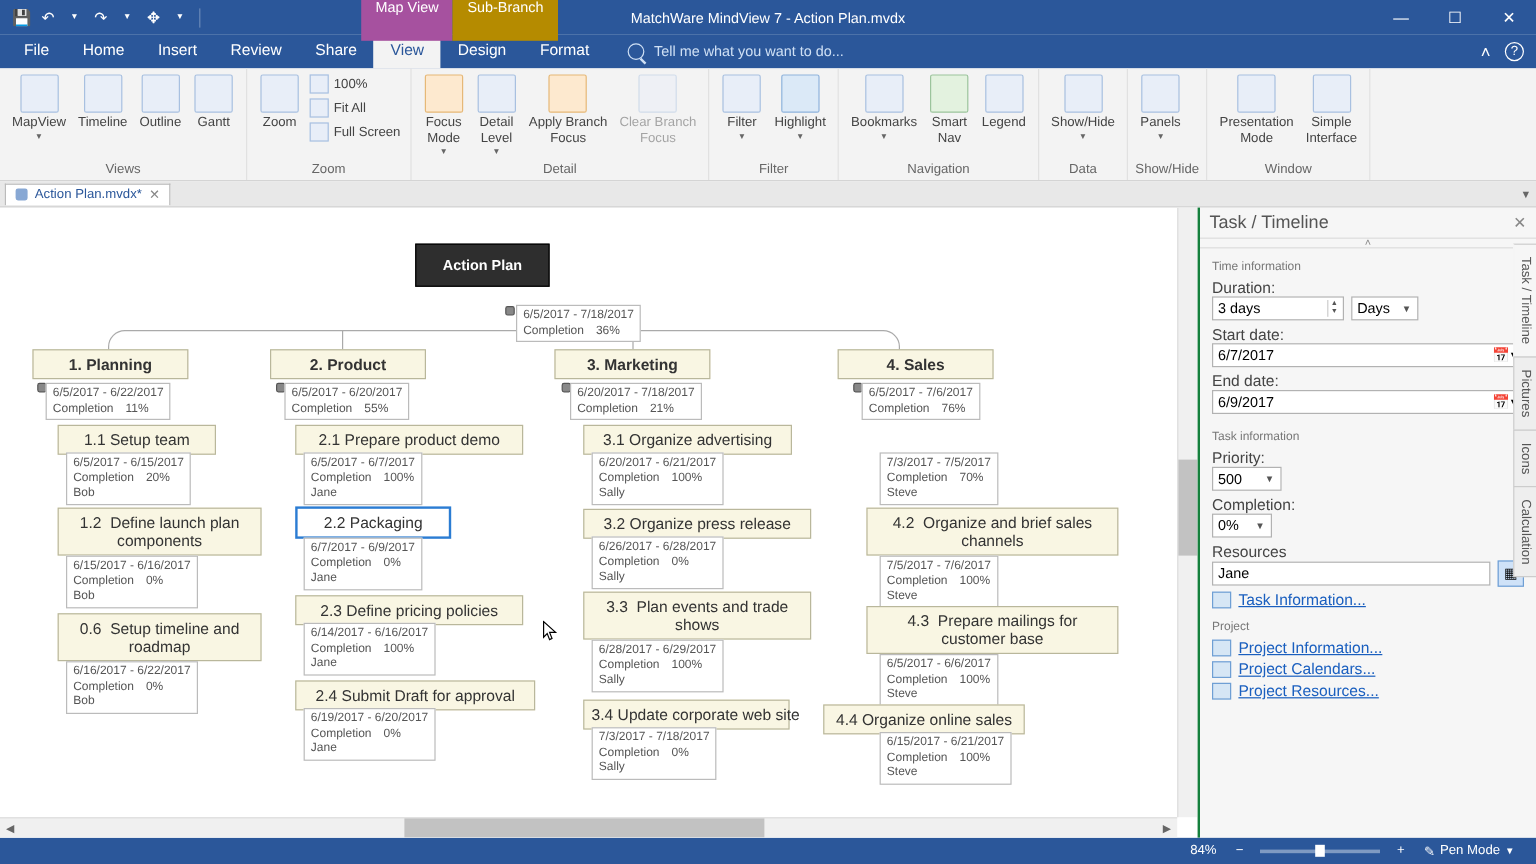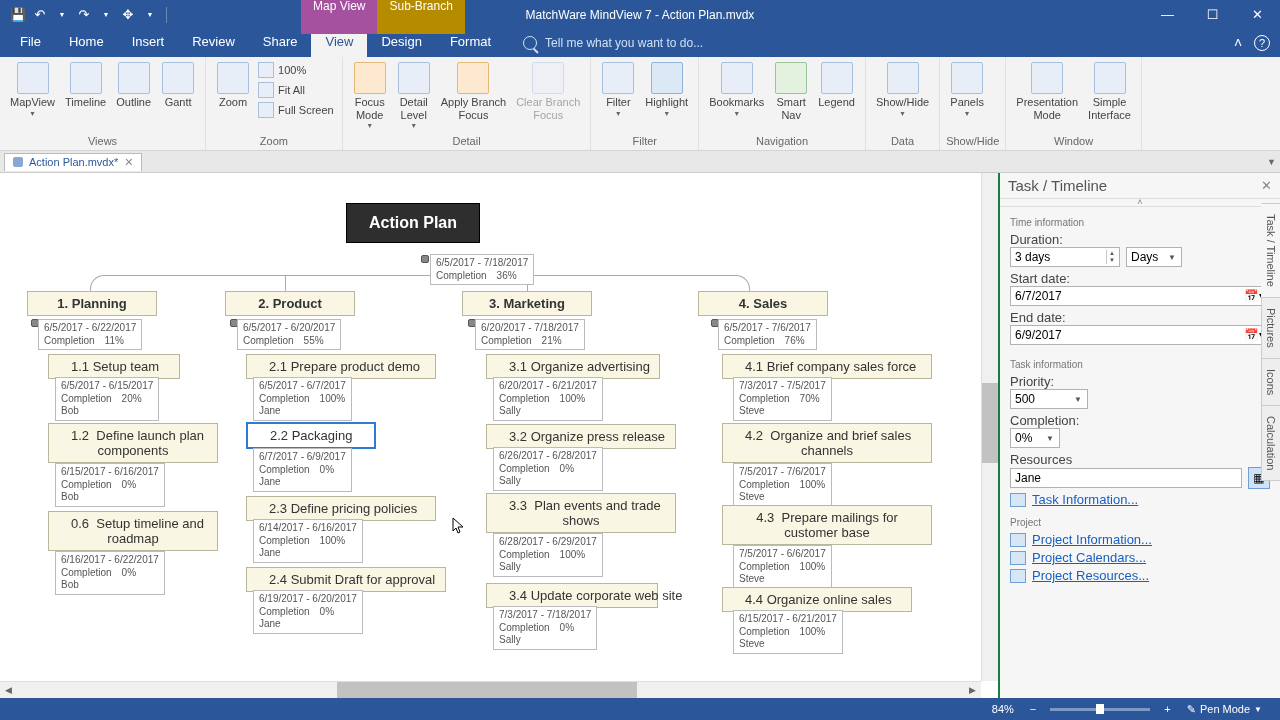--- a/index.html
+++ b/index.html
@@ -55,22 +55,22 @@
 .main { display: flex; height: calc(720px - 29px - 28px - 94px - 22px - 22px); }
 .canvas-wrap { flex: 1; position: relative; background: #fff; overflow: hidden; }
 .canvas { position: absolute; inset: 0; }
 .vscroll { width: 17px; background: #f0f0f0; border-left: 1px solid #ddd; position: absolute; right: 0; top: 0; bottom: 17px; }
 .vscroll .thumb { background: #c2c2c2; width: 100%; height: 80px; margin-top: 210px; }
 .hscroll { height: 17px; background: #f0f0f0; border-top: 1px solid #ddd; position: absolute; left: 0; right: 17px; bottom: 0; display: flex; align-items: center; }
 .hscroll .thumb { background: #c2c2c2; height: 100%; width: 300px; margin-left: 320px; }
 .hscroll .arrow { width: 17px; text-align: center; color: #666; font-size: 9px; }
 
 
-.root-node { position: absolute; background: #2e2e2e; color: #fff; font-weight: bold; font-size: 16px; padding: 10px 22px; border: 1px solid #000; }
-.branch { position: absolute; background: #f9f6e3; border: 1px solid #b9b79b; padding: 4px 22px; font-size: 13px; color: #333; white-space: nowrap; text-align: center; min-width: 130px; }
+.root-node { position: absolute; background: #2e2e2e; color: #fff; font-weight: bold; font-size: 12px; padding: 10px 22px; border: 1px solid #000; }
+.branch { position: absolute; background: #f9f6e3; border: 1px solid #b9b79b; padding: 4px 6px; font-size: 13px; color: #333; white-space: nowrap; text-align: center; min-width: 130px; }
 .branch.lvl1 { font-weight: bold; }
 .branch.selected { background: #fff; border: 2px solid #2b7cd3; }
 .taskinfo { position: absolute; background: #fff; border: 1px solid #bbb; padding: 2px 5px; font-size: 10px; color: #555; line-height: 1.25; white-space: nowrap; }
 .taskinfo .row { display: flex; gap: 10px; }
 .handle { position: absolute; width: 8px; height: 8px; background: #888; border: 1px solid #555; border-radius: 2px; }
 
 
 .conn { position: absolute; border: 0 solid #999; }
 
 
@@ -467,21 +467,20 @@
       <div class="branch lvl1" style="left:698px;top:118px">4.  Sales</div>
       <div class="handle" style="left:711px;top:146px"></div>
       <div class="taskinfo" style="left:718px;top:146px">
           <div>6/5/2017 - 7/6/2017</div>
           <div class="row">
             <span>Completion</span>
             <span>76%</span>
           </div>
         </div>
 
-      <div class="branch" style="left:722px;top:181px;width:210px">4.1  Brief company sales force</div>
       <div class="taskinfo" style="left:733px;top:204px">
           <div>7/3/2017 - 7/5/2017</div>
           <div class="row">
             <span>Completion</span>
             <span>70%</span>
           </div>
           <div>Steve</div>
         </div>
 
       <div class="branch" style="left:722px;top:250px;width:210px;white-space:pre">4.2  Organize and brief sales
@@ -491,29 +490,29 @@
           <div class="row">
             <span>Completion</span>
             <span>100%</span>
           </div>
           <div>Steve</div>
         </div>
 
       <div class="branch" style="left:722px;top:332px;width:210px;white-space:pre">4.3  Prepare mailings for
 customer base</div>
       <div class="taskinfo" style="left:733px;top:372px">
-          <div>7/5/2017 - 6/6/2017</div>
+          <div>6/5/2017 - 6/6/2017</div>
           <div class="row">
             <span>Completion</span>
             <span>100%</span>
           </div>
           <div>Steve</div>
         </div>
 
-      <div class="branch" style="left:722px;top:414px;width:190px">4.4  Organize online sales</div>
+      <div class="branch" style="left:686px;top:414px;width:168px">4.4  Organize online sales</div>
       <div class="taskinfo" style="left:733px;top:437px">
           <div>6/15/2017 - 6/21/2017</div>
           <div class="row">
             <span>Completion</span>
             <span>100%</span>
           </div>
           <div>Steve</div>
         </div>
 
       <div class="cursor"><svg viewBox="0 0 14 18">
@@ -562,21 +561,21 @@
       <div class="sp-row">
           <div class="sp-input">
             <span>6/9/2017</span>
             <span>📅▾</span>
           </div>
         </div>
 
       <div class="sp-section-label" style="margin-top:14px">Task information</div>
       <div class="sp-field-label">Priority:</div>
       <div class="sp-row">
-          <div class="sp-input small" style="width:78px">
+          <div class="sp-input small" style="width:58px">
             <span>500</span>
             <span class="sp-dropdown">▼</span>
           </div>
         </div>
       <div class="sp-field-label">Completion:</div>
       <div class="sp-row">
           <div class="sp-input small" style="width:50px">
             <span>0%</span>
             <span class="sp-dropdown">▼</span>
           </div>

